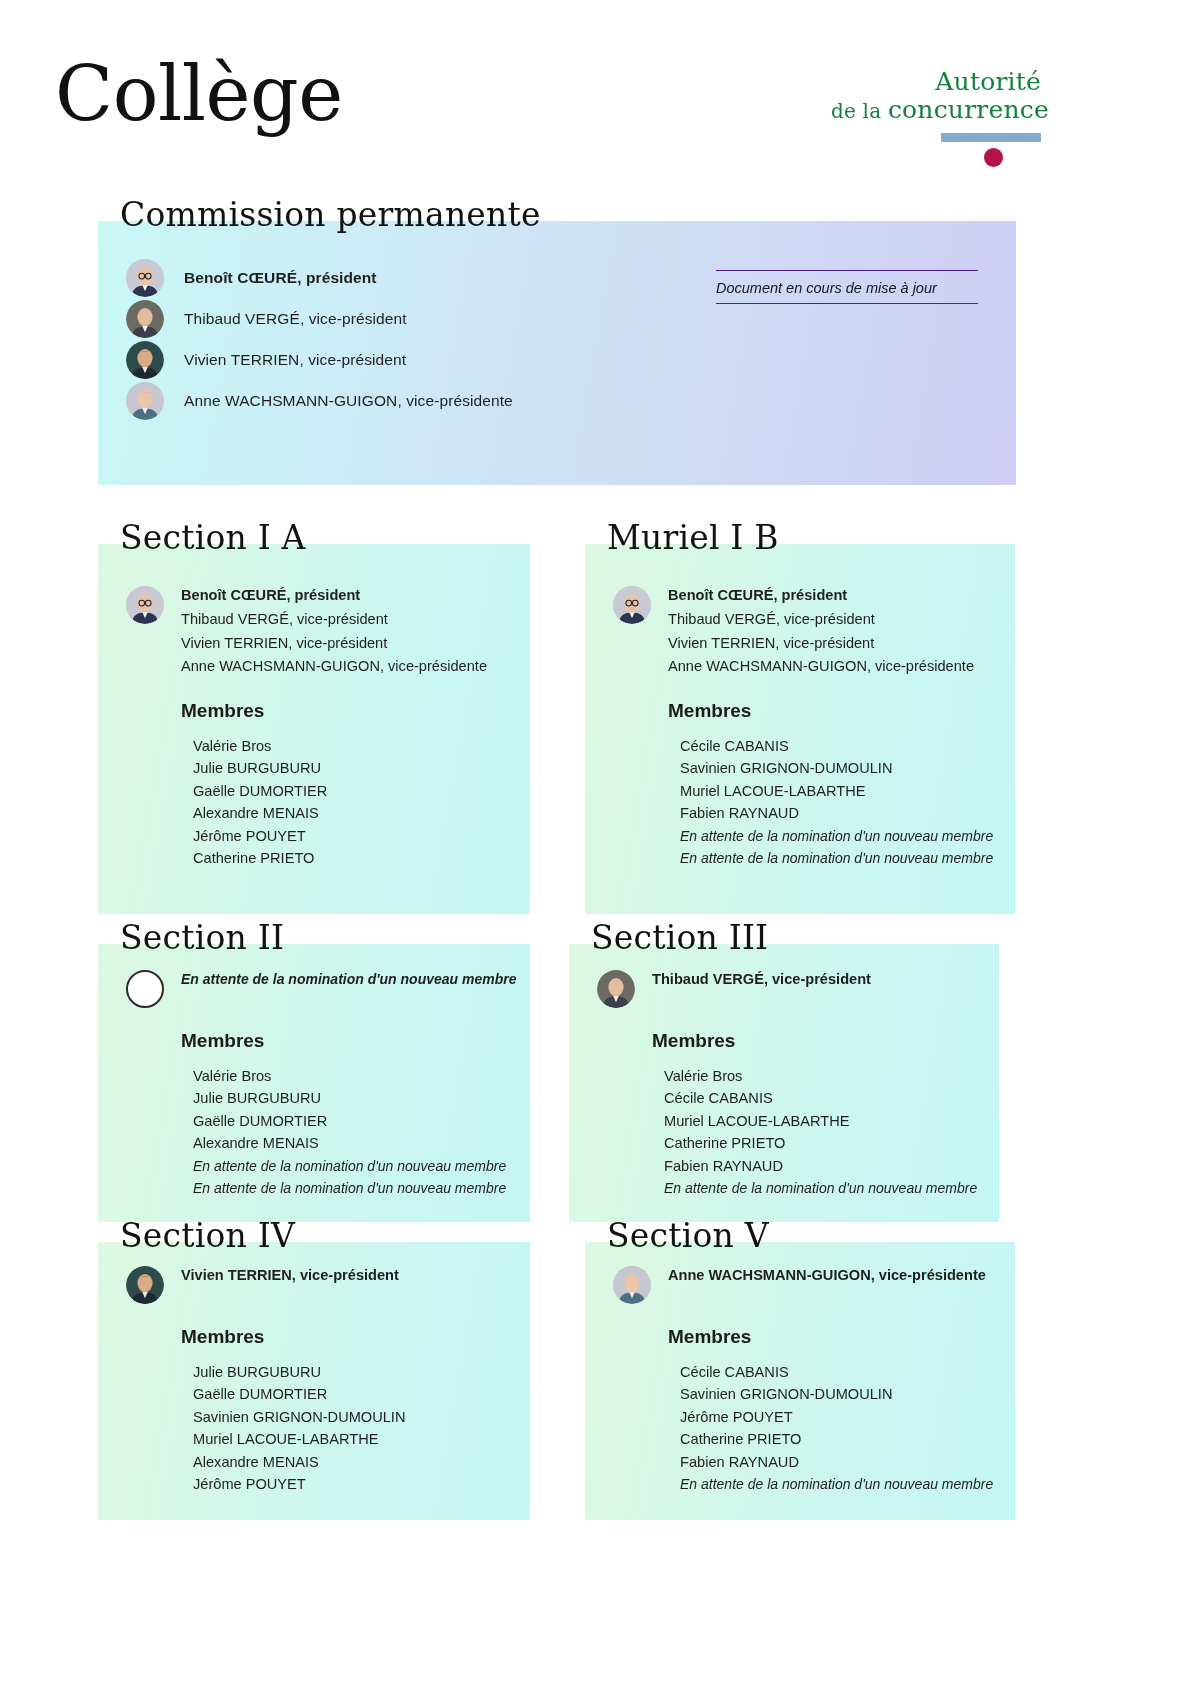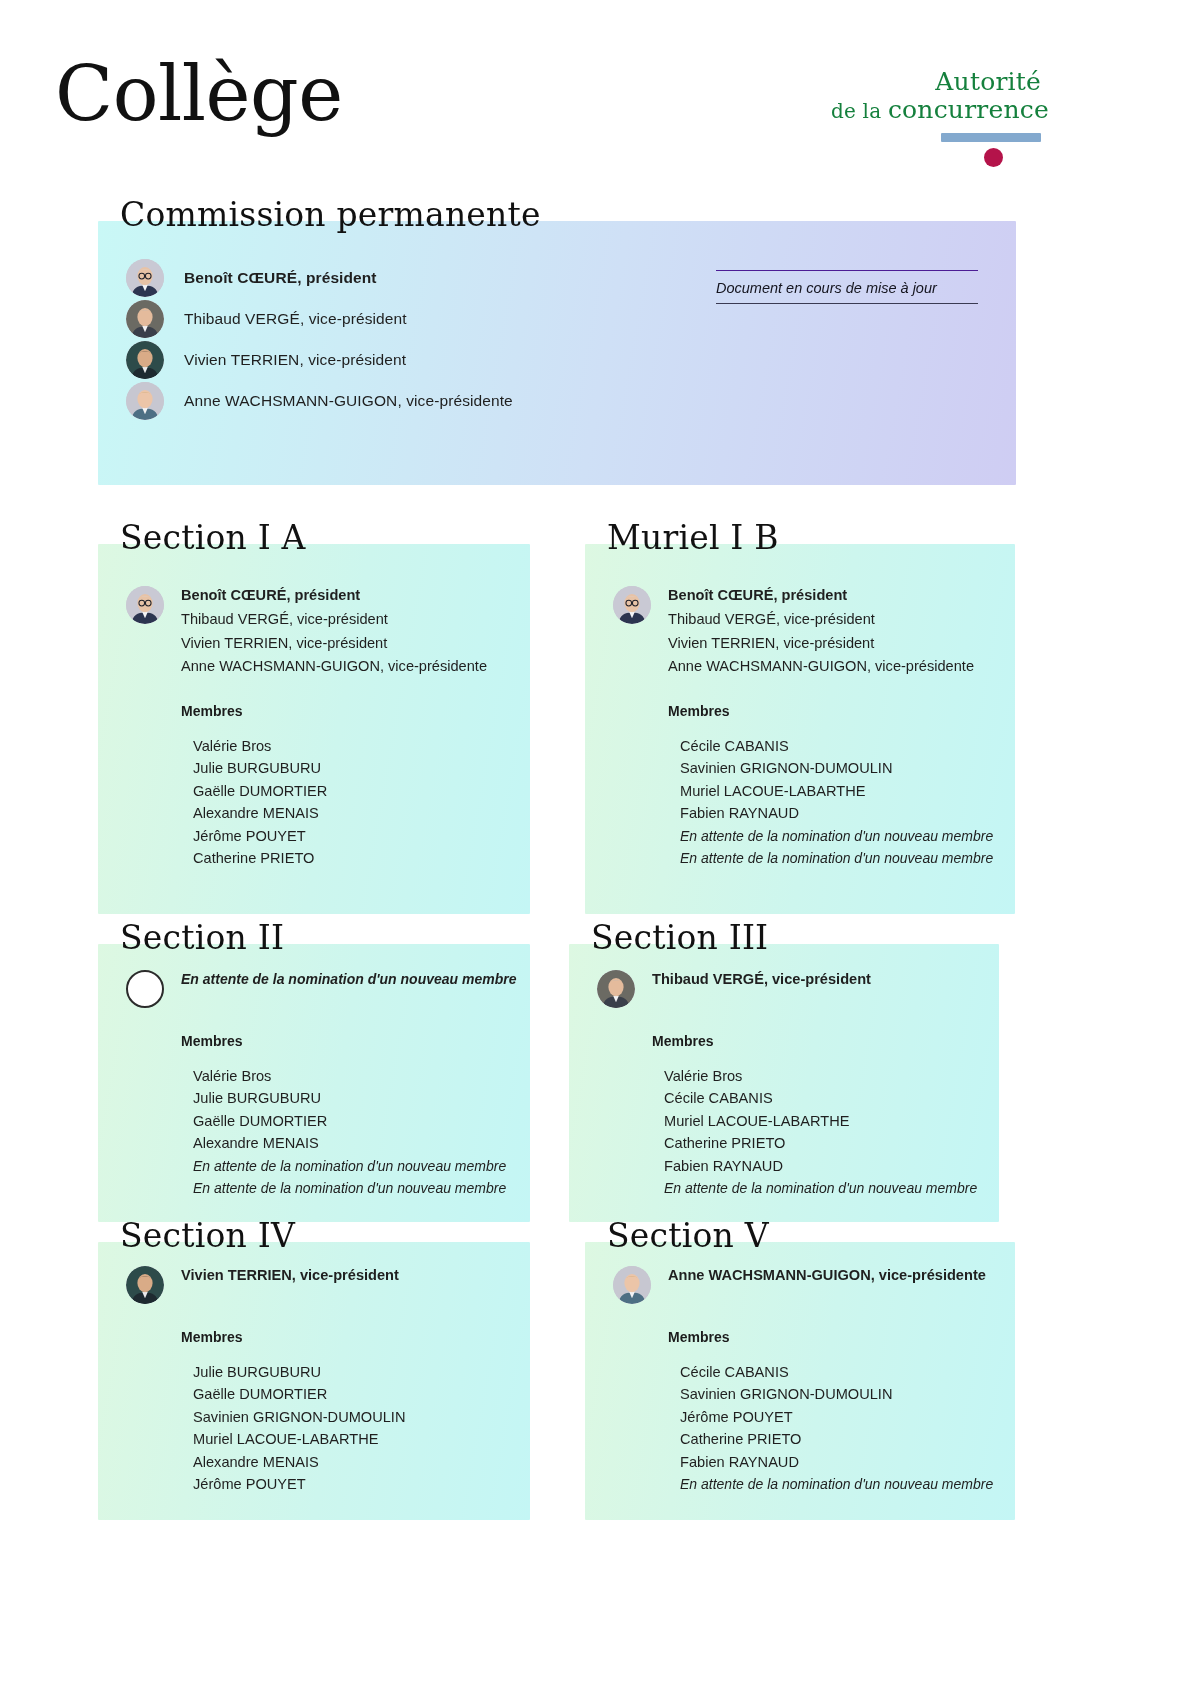--- a/index.html
+++ b/index.html
@@ -175,21 +175,21 @@
   }
   .lead-lines div.bold { font-weight: bold; }
   .lead-lines div.ital { font-style: italic; font-weight: bold; font-size: 14px; }
 
   .members {
     margin-top: 22px;
     padding-left: 55px;
   }
   .members-title {
     font-weight: bold;
-    font-size: 14px;
+    font-size: 19px;
     line-height: 22.5px;
     margin-bottom: 1px;
   }
   .members li {
     font-size: 14.6px;
     line-height: 22.5px;
     color: #1f1f1f;
     list-style: none;
     white-space: nowrap;
   }

